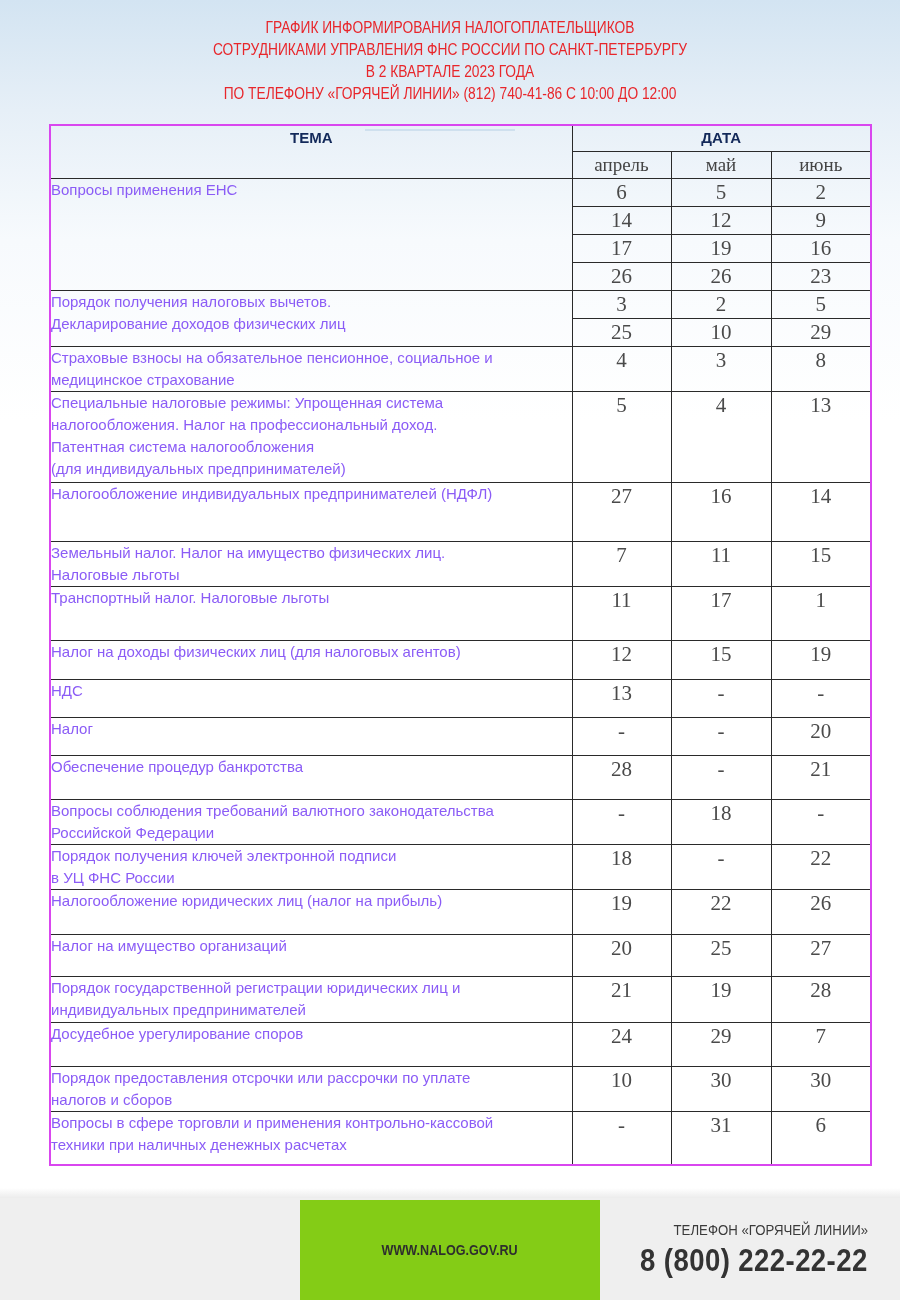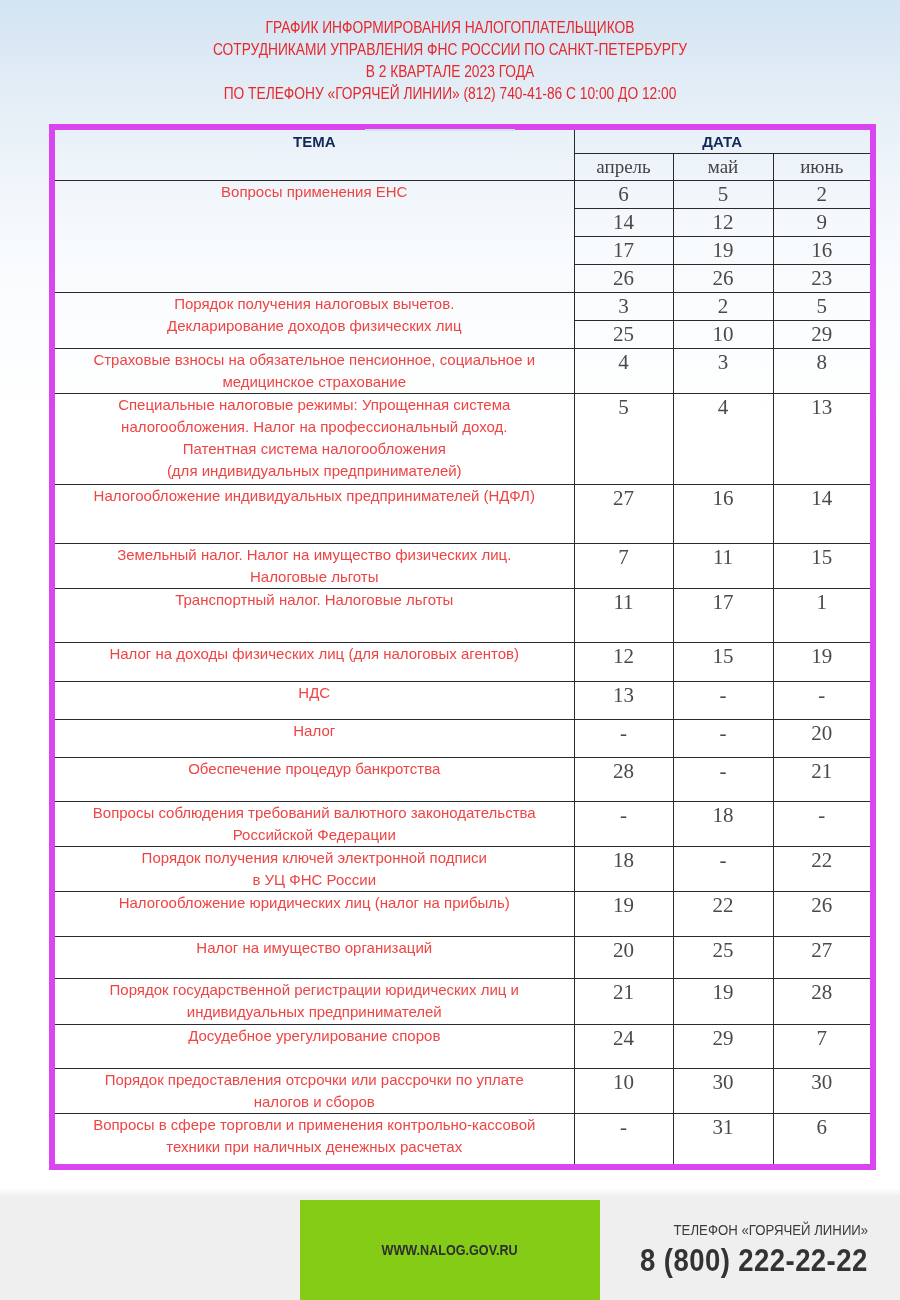--- a/index.html
+++ b/index.html
@@ -12,36 +12,36 @@
     position: absolute; top: 17px; left: 0; width: 900px;
     text-align: center; color: #e8262b;
     font-family: "Liberation Sans", sans-serif;
     font-size: 16px; line-height: 22px;
     transform: scaleX(0.86); transform-origin: center top;
   }
   .title div { white-space: nowrap; }
   table.sched {
     position: absolute; top: 124px; left: 49px; width: 821px;
     border-collapse: collapse; table-layout: fixed;
-    border: 6px solid #d946ef;
+    border: 2px solid #d946ef;
   }
   table.sched td {
     border: 1px solid #2a2a2a; padding: 0; vertical-align: top;
   }
   .th {
     font-family: "Liberation Sans", sans-serif; font-weight: bold;
     color: #13295a; font-size: 15px; text-align: center; padding-top: 3px !important;
   }
   .month {
     font-family: "Liberation Serif", serif; color: #444; font-size: 19px;
     text-align: center; vertical-align: middle !important;
   }
   .topic {
-    font-family: "Liberation Sans", sans-serif; color: #ef4444;
-    font-size: 15px; line-height: 22px; text-align: center;
+    font-family: "Liberation Sans", sans-serif; color: #8b5cf6;
+    font-size: 15px; line-height: 22px; 
     padding-top: 0px !important;
   }
   .num {
     font-family: "Liberation Serif", serif; color: #4a4a4a;
     font-size: 21px; line-height: 26px; text-align: center;
   }
   .th-line {
     position: absolute; top: 129px; left: 365px; width: 150px; height: 2px;
     background: #cfe0ee;
   }

